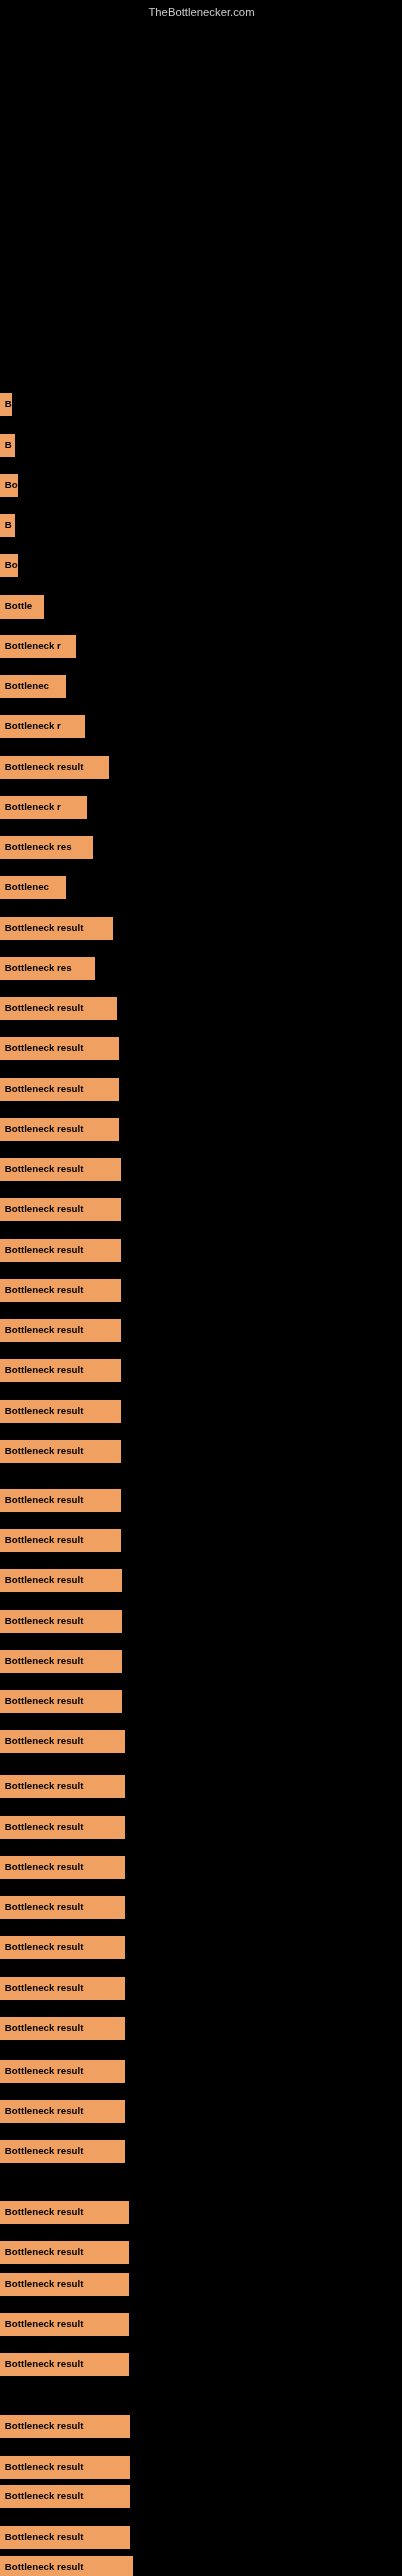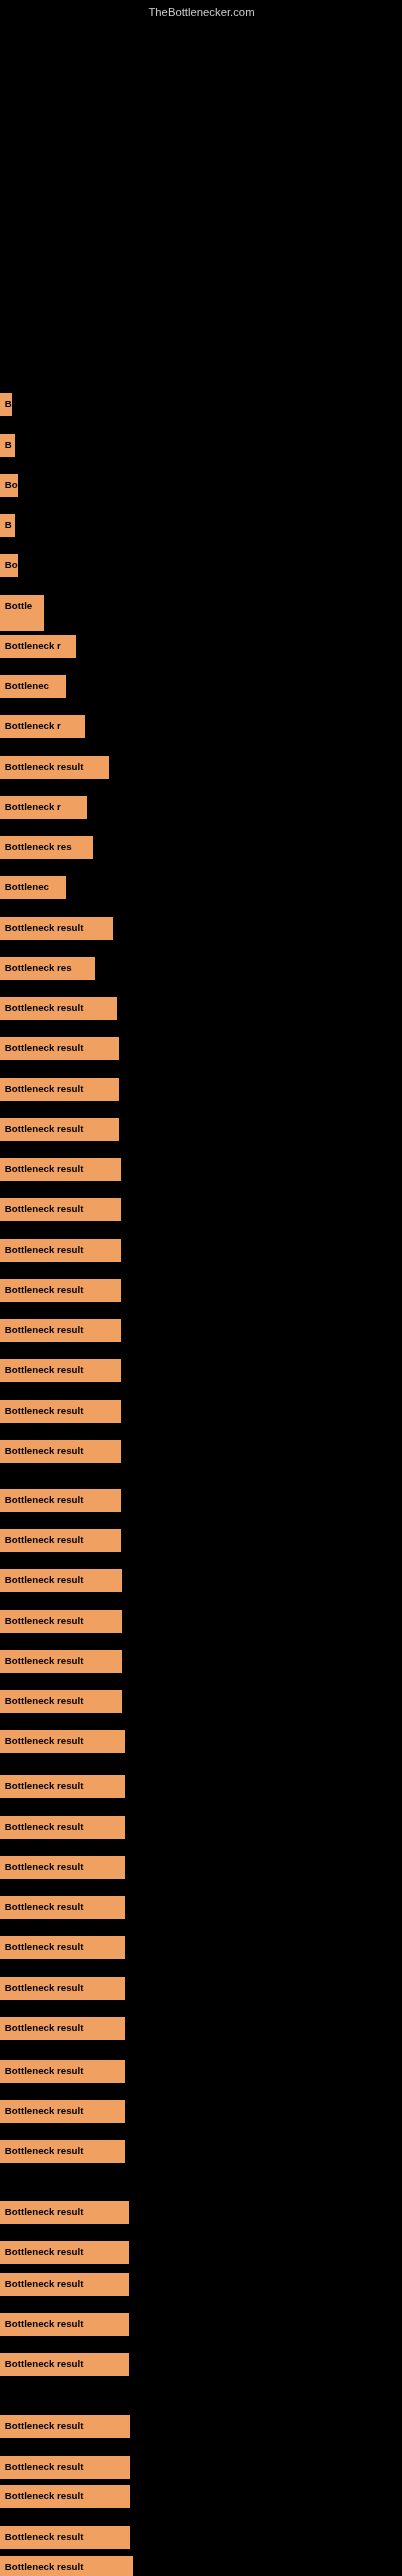--- a/index.html
+++ b/index.html
@@ -40,21 +40,21 @@
 <body>
 
 <div class="site-title">TheBottlenecker.com</div>
 
 <div id="bars-container" style="position: relative; width: 403px; height: 2576px;">
 <div style="position: absolute; top: 370px; left: 0px;"><div class="bottleneck-bar" style="width: 12px; min-width: 12px; max-width: 12px; font-size: 9.7px; margin-bottom: 1.6px; height: 22.5px; line-height: 16px; padding: 3.2px 4.8px;">B</div></div>
     <div style="position: absolute; top: 411px; left: 0px;"><div class="bottleneck-bar" style="width: 14.5px; min-width: 14.5px; max-width: 14.5px; font-size: 9.7px; margin-bottom: 1.6px; height: 22.5px; line-height: 16px; padding: 3.2px 4.8px;">B</div></div>
     <div style="position: absolute; top: 451px; left: 0px;"><div class="bottleneck-bar" style="width: 17.7px; min-width: 17.7px; max-width: 17.7px; font-size: 9.7px; margin-bottom: 1.6px; height: 22.5px; line-height: 16px; padding: 3.2px 4.8px;">Bo</div></div>
     <div style="position: absolute; top: 491px; left: 0px;"><div class="bottleneck-bar" style="width: 14.5px; min-width: 14.5px; max-width: 14.5px; font-size: 9.7px; margin-bottom: 1.6px; height: 22.5px; line-height: 16px; padding: 3.2px 4.8px;">B</div></div>
     <div style="position: absolute; top: 531px; left: 0px;"><div class="bottleneck-bar" style="width: 17.7px; min-width: 17.7px; max-width: 17.7px; font-size: 9.7px; margin-bottom: 1.6px; height: 22.5px; line-height: 16px; padding: 3.2px 4.8px;">Bo</div></div>
-    <div style="position: absolute; top: 572px; left: 0px;"><div class="bottleneck-bar" style="width: 44px; min-width: 44px; max-width: 44px; font-size: 9.7px; margin-bottom: 1.6px; height: 36px; line-height: 16px; padding: 3.2px 4.8px;">Bottle</div></div>
+    <div style="position: absolute; top: 572px; left: 0px;"><div class="bottleneck-bar" style="width: 44px; min-width: 44px; max-width: 44px; font-size: 9.7px; margin-bottom: 1.6px; height: 24px; line-height: 16px; padding: 3.2px 4.8px;">Bottle</div></div>
     <div style="position: absolute; top: 612px; left: 0px;"><div class="bottleneck-bar" style="width: 76px; min-width: 76px; max-width: 76px; font-size: 9.7px; margin-bottom: 1.6px; height: 22.5px; line-height: 16px; padding: 3.2px 4.8px;">Bottleneck r</div></div>
     <div style="position: absolute; top: 652px; left: 0px;"><div class="bottleneck-bar" style="width: 66px; min-width: 66px; max-width: 66px; font-size: 9.7px; margin-bottom: 1.6px; height: 22.5px; line-height: 16px; padding: 3.2px 4.8px;">Bottlenec</div></div>
     <div style="position: absolute; top: 692px; left: 0px;"><div class="bottleneck-bar" style="width: 85px; min-width: 85px; max-width: 85px; font-size: 9.7px; margin-bottom: 1.6px; height: 22.5px; line-height: 16px; padding: 3.2px 4.8px;">Bottleneck r</div></div>
     <div style="position: absolute; top: 733px; left: 0px;"><div class="bottleneck-bar" style="width: 109px; min-width: 109px; max-width: 109px; font-size: 9.7px; margin-bottom: 1.6px; height: 22.5px; line-height: 16px; padding: 3.2px 4.8px;">Bottleneck result</div></div>
     <div style="position: absolute; top: 773px; left: 0px;"><div class="bottleneck-bar" style="width: 87px; min-width: 87px; max-width: 87px; font-size: 9.7px; margin-bottom: 1.6px; height: 22.5px; line-height: 16px; padding: 3.2px 4.8px;">Bottleneck r</div></div>
     <div style="position: absolute; top: 813px; left: 0px;"><div class="bottleneck-bar" style="width: 93px; min-width: 93px; max-width: 93px; font-size: 9.7px; margin-bottom: 1.6px; height: 22.5px; line-height: 16px; padding: 3.2px 4.8px;">Bottleneck res</div></div>
     <div style="position: absolute; top: 853px; left: 0px;"><div class="bottleneck-bar" style="width: 66px; min-width: 66px; max-width: 66px; font-size: 9.7px; margin-bottom: 1.6px; height: 22.5px; line-height: 16px; padding: 3.2px 4.8px;">Bottlenec</div></div>
     <div style="position: absolute; top: 894px; left: 0px;"><div class="bottleneck-bar" style="width: 113px; min-width: 113px; max-width: 113px; font-size: 9.7px; margin-bottom: 1.6px; height: 22.5px; line-height: 16px; padding: 3.2px 4.8px;">Bottleneck result</div></div>
     <div style="position: absolute; top: 934px; left: 0px;"><div class="bottleneck-bar" style="width: 95px; min-width: 95px; max-width: 95px; font-size: 9.7px; margin-bottom: 1.6px; height: 22.5px; line-height: 16px; padding: 3.2px 4.8px;">Bottleneck res</div></div>
     <div style="position: absolute; top: 974px; left: 0px;"><div class="bottleneck-bar" style="width: 117px; min-width: 117px; max-width: 117px; font-size: 9.7px; margin-bottom: 1.6px; height: 22.5px; line-height: 16px; padding: 3.2px 4.8px;">Bottleneck result</div></div>

